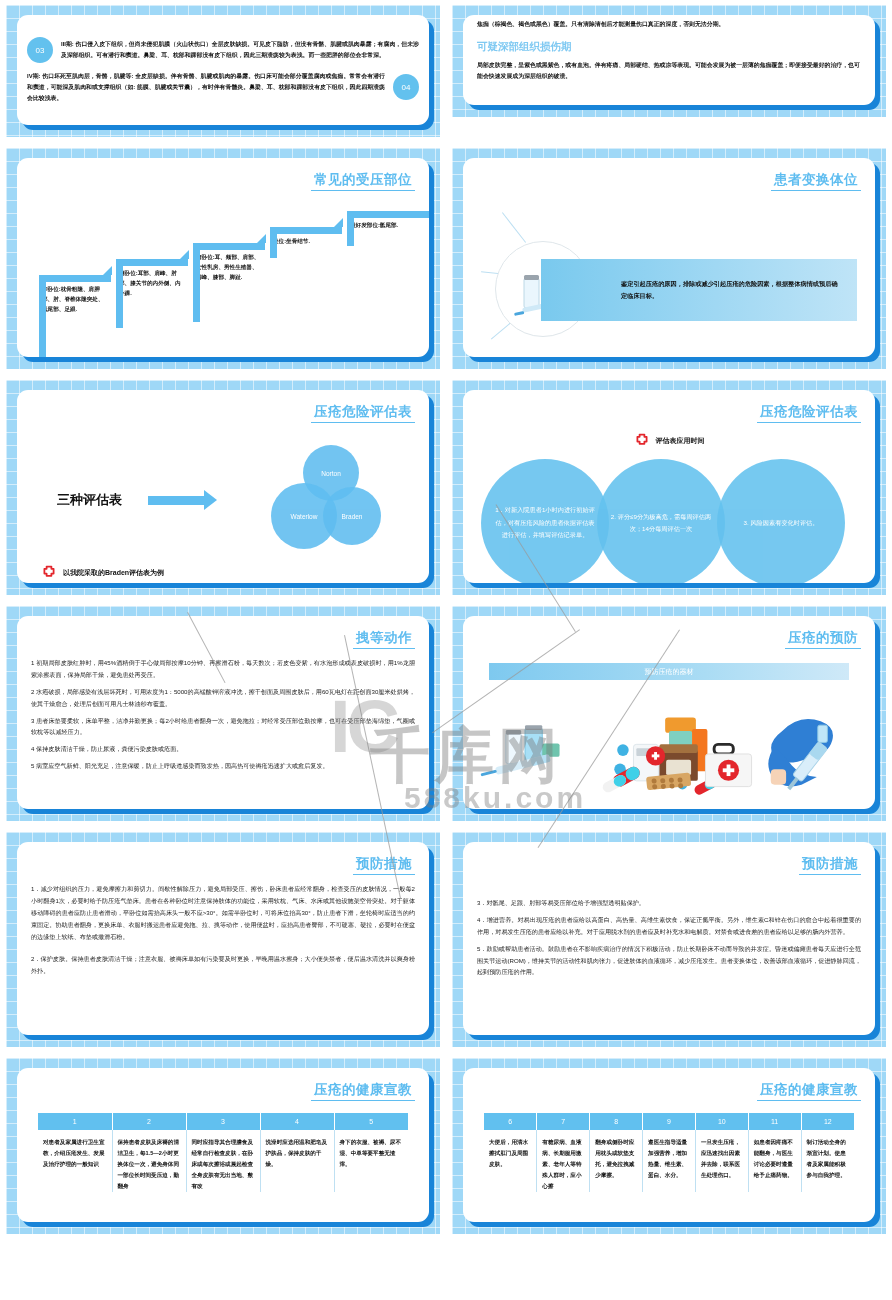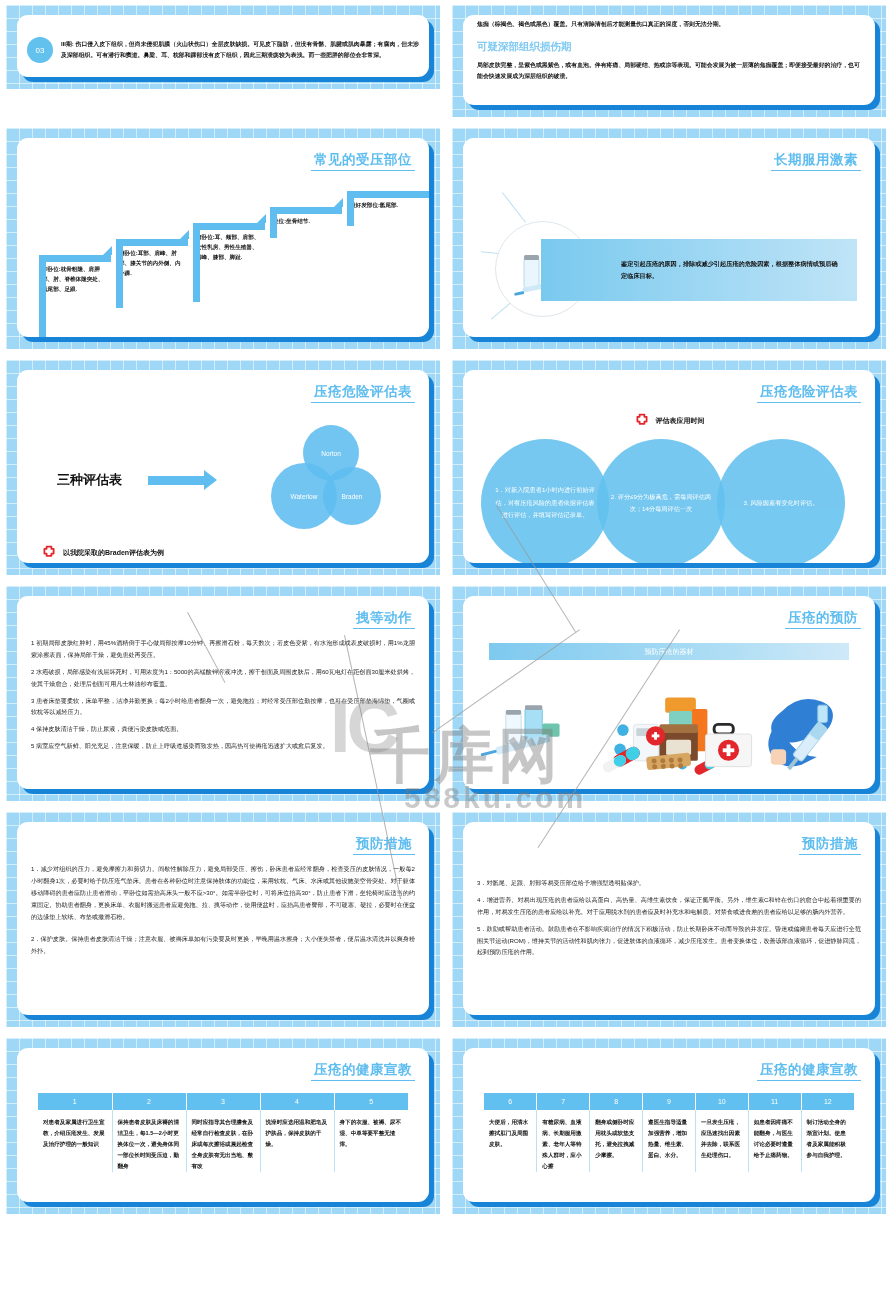--- a/index.html
+++ b/index.html
@@ -67,21 +67,21 @@
   .title-wrap { text-align:center; }
   .body-text {
     font-size: 6.1px;
     line-height: 1.95;
     color: #1c1c1c;
     text-align: justify;
   }
   .body-text p { margin: 0 0 5px 0; }
 
   
-  .s1 { height: 84px; }
+  .s1 { height: 132px; }
   .s1 .card { padding: 6px 10px; }
   .stage-row { display: flex; align-items: center; gap: 8px; margin-bottom: 8px; }
   .stage-num {
     flex: 0 0 auto;
     width: 26px; height: 26px; border-radius: 50%;
     background: #63c1ee; color: #fff;
     font-size: 8px; display: flex; align-items: center; justify-content: center;
   }
   .stage-txt { flex: 1; font-size: 5.9px; line-height: 1.85; color:#111; text-align: justify; font-weight: bold;}
   .s1-top { margin-top: 16px; }
@@ -209,20 +209,24 @@
 
 <div id="page">
 
   <div class="slide-cell">
     <div class="slide s1">
       <div class="card">
         <div class="stage-row s1-top">
           <div class="stage-num">03</div>
           <div class="stage-txt">III期: 伤口侵入皮下组织，但尚未侵犯肌膜（火山状伤口）全层皮肤缺损。可见皮下脂肪，但没有骨骼、肌腱或肌肉暴露；有腐肉，但未涉及深部组织。可有潜行和窦道。鼻梁、耳、枕部和踝部没有皮下组织，因此三期溃疡较为表浅。而一些肥胖的部位会非常深。</div>
         </div>
+        <div class="stage-row">
+          <div class="stage-txt">IV期: 伤口坏死至肌肉层，骨骼，肌腱等: 全皮层缺损。伴有骨骼、肌腱或肌肉的暴露。伤口床可能会部分覆盖腐肉或焦痂。常常会有潜行和窦道，可能深及肌肉和或支撑组织（如: 筋膜、肌腱或关节囊），有时伴有骨髓炎。鼻梁、耳、枕部和踝部没有皮下组织，因此四期溃疡会比较浅表。</div>
+          <div class="stage-num">04</div>
+        </div>
       </div>
     </div>
   </div>
 
   <div class="slide-cell">
     <div class="slide s2">
       <div class="card">
         <div class="lead">焦痂（棕褐色、褐色或黑色）覆盖。只有清除清创后才能测量伤口真正的深度，否则无法分期。</div>
         <div class="sub-head">可疑深部组织损伤期</div>
         <div class="lead">局部皮肤完整，呈紫色或黑紫色，或有血泡。伴有疼痛、局部硬结、热或凉等表现。可能会发展为被一层薄的焦痂覆盖；即便接受最好的治疗，也可能会快速发展成为深层组织的破溃。</div>
@@ -274,21 +278,21 @@
 
         </div>
       </div>
     </div>
   </div>
 
   <div class="slide-cell">
     <div class="slide s4">
       <div class="card">
         <div class="title-wrap">
-          <div class="title">长期服用激素</div>
+          <div class="title">患者变换体位</div>
         </div>
         <div class="s4-inner">
           <div class="ray" style="left:18px; top:4px; width:38px; transform:rotate(52deg);"></div>
           <div class="ray" style="left:4px;  top:50px; width:34px; transform:rotate(6deg);"></div>
           <div class="ray" style="left:10px; top:104px; width:36px; transform:rotate(-40deg);"></div>
           <div class="circle-img">
             <svg width="96" height="96" viewBox="0 0 96 96" aria-hidden="true">
               <rect x="28" y="36" width="15" height="30" rx="2" fill="#eaf6fd" stroke="#bcd8e6" stroke-width="1"></rect>
               <rect x="28" y="33" width="15" height="5" rx="1.5" fill="#9aa4ad"></rect>
               <rect x="46" y="32" width="16" height="34" rx="2" fill="#9fdcf5" stroke="#7cc4e2" stroke-width="1"></rect>

